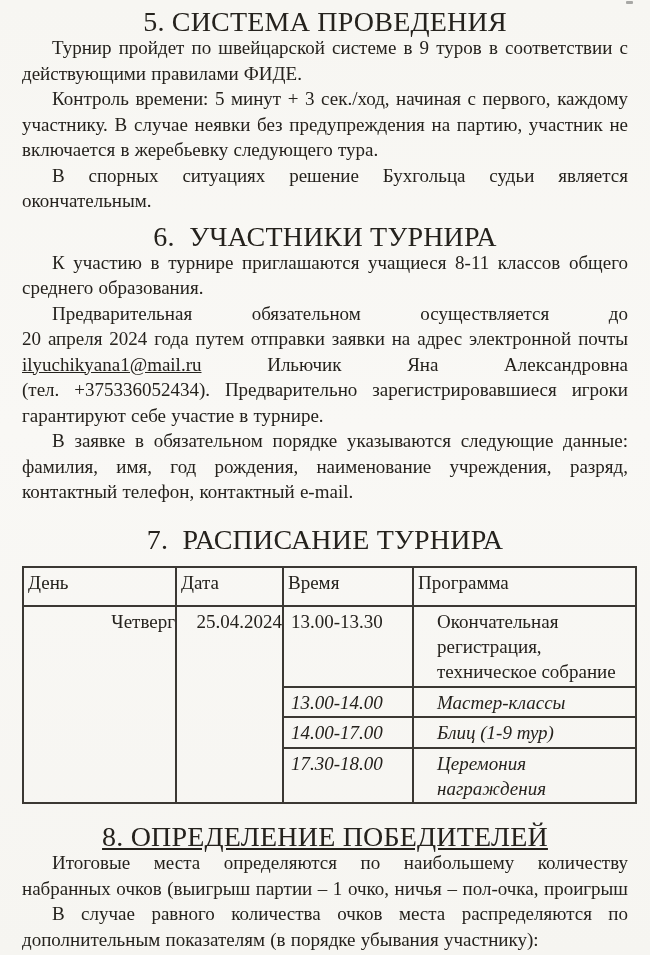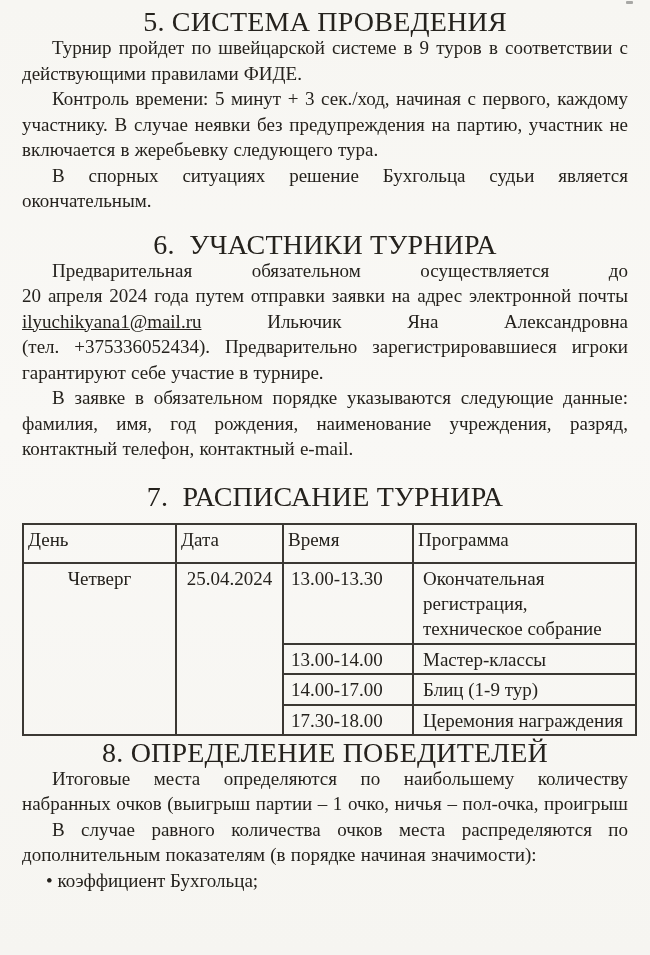--- a/index.html
+++ b/index.html
@@ -14,23 +14,23 @@
   }
   .page { padding: 9px 22px 0 22px; }
 
   .sec-heading {
     font-size: 28px;
     line-height: 26px;
     text-align: center;
     white-space: pre-wrap;
     letter-spacing: 0.2px;
   }
-  .h6m { margin-top: 18px; }
+  .h6m { margin-top: 10px; }
   .h7m { margin-top: 22px; margin-bottom: 13px; }
-  .h8m { margin-top: 4px; }
+  .h8m { margin-top: 20px; text-decoration: underline; }
 
   .line {
     font-size: 19px;
     line-height: 25.5px;
     text-align: justify;
     text-align-last: justify;
     word-spacing: 0.5px;
   }
   .line.end { text-align-last: left; }
   .line.ind { text-indent: 30px; }
@@ -54,33 +54,33 @@
     vertical-align: top;
     overflow: hidden;
   }
   .schedule th {
     height: 29px;
     text-align: left;
     padding: 2px 4px 10px 4px;
     line-height: 25px;
   }
   .cell-day, .cell-date {
-    text-align: center;
+    text-align: right;
     padding-top: 2px;
     line-height: 25px;
   }
   .cell-time {
     text-align: left;
     padding: 2px 16px 1px 7px;
     line-height: 25px;
   }
-  .cell-program { padding: 2px 4px 1px 9px; }
+  .cell-program { padding: 2px 4px 1px 23px; }
   .pline { line-height: 25.4px; }
   tr.r1 td { height: 78px; }
-  tr.rs td { height: 29px; }
+  tr.rs td { height: 29px; font-style: italic; }
 
   .speck {
     position: absolute;
     top: 1px;
     left: 626px;
     width: 7px;
     height: 3px;
     background: #8d8d8b;
     opacity: 0.75;
     border-radius: 1px;
@@ -102,20 +102,24 @@
     <div class="line ind">Контроль времени: 5 минут + 3 сек./ход, начиная с первого, каждому</div>
     <div class="line">участнику. В случае неявки без предупреждения на партию, участник не</div>
     <div class="line end">включается в жеребьевку следующего тура.</div>
   </div>
   <div class="para">
     <div class="line ind">В спорных ситуациях решение Бухгольца судьи является</div>
     <div class="line end">окончательным.</div>
   </div>
 
   <div class="sec-heading h6m">6.  УЧАСТНИКИ ТУРНИРА</div>
+  <div class="para">
+    <div class="line ind">К участию в турнире приглашаются учащиеся 8-11 классов общего</div>
+    <div class="line end">среднего образования.</div>
+  </div>
   <div class="para">
     <div class="line ind">Предварительная обязательном осуществляется до</div>
     <div class="line">20 апреля 2024 года путем отправки заявки на адрес электронной почты</div>
     <div class="line"><span class="u">ilyuchikyana1@mail.ru</span> <span>Ильючик Яна Александровна</span></div>
     <div class="line">(тел. +375336052434). Предварительно зарегистрировавшиеся игроки</div>
     <div class="line end">гарантируют себе участие в турнире.</div>
   </div>
   <div class="para">
     <div class="line ind">В заявке в обязательном порядке указываются следующие данные:</div>
     <div class="line">фамилия, имя, год рождения, наименование учреждения, разряд,</div>
@@ -168,17 +172,17 @@
   </tbody>
     </table>
 
   <div class="sec-heading h8m">8. ОПРЕДЕЛЕНИЕ ПОБЕДИТЕЛЕЙ</div>
   <div class="para">
     <div class="line ind">Итоговые места определяются по наибольшему количеству</div>
     <div class="line">набранных очков (выигрыш партии – 1 очко, ничья – пол-очка, проигрыш</div>
   </div>
   <div class="para">
     <div class="line ind">В случае равного количества очков места распределяются по</div>
-    <div class="line end">дополнительным показателям (в порядке начиная значимости):</div>
+    <div class="line end">дополнительным показателям (в порядке убывания участнику):</div>
   </div>
   <div class="bullet-line">• коэффициент Бухгольца;</div>
 
 </div>
 
 </body></html>

